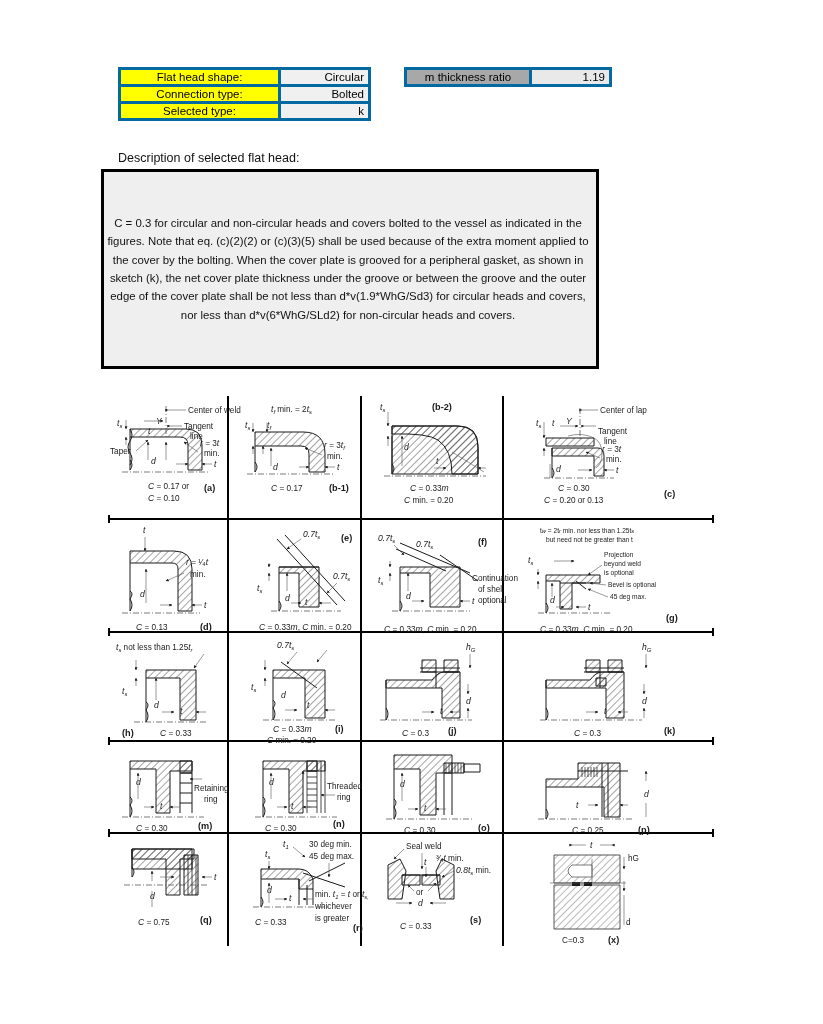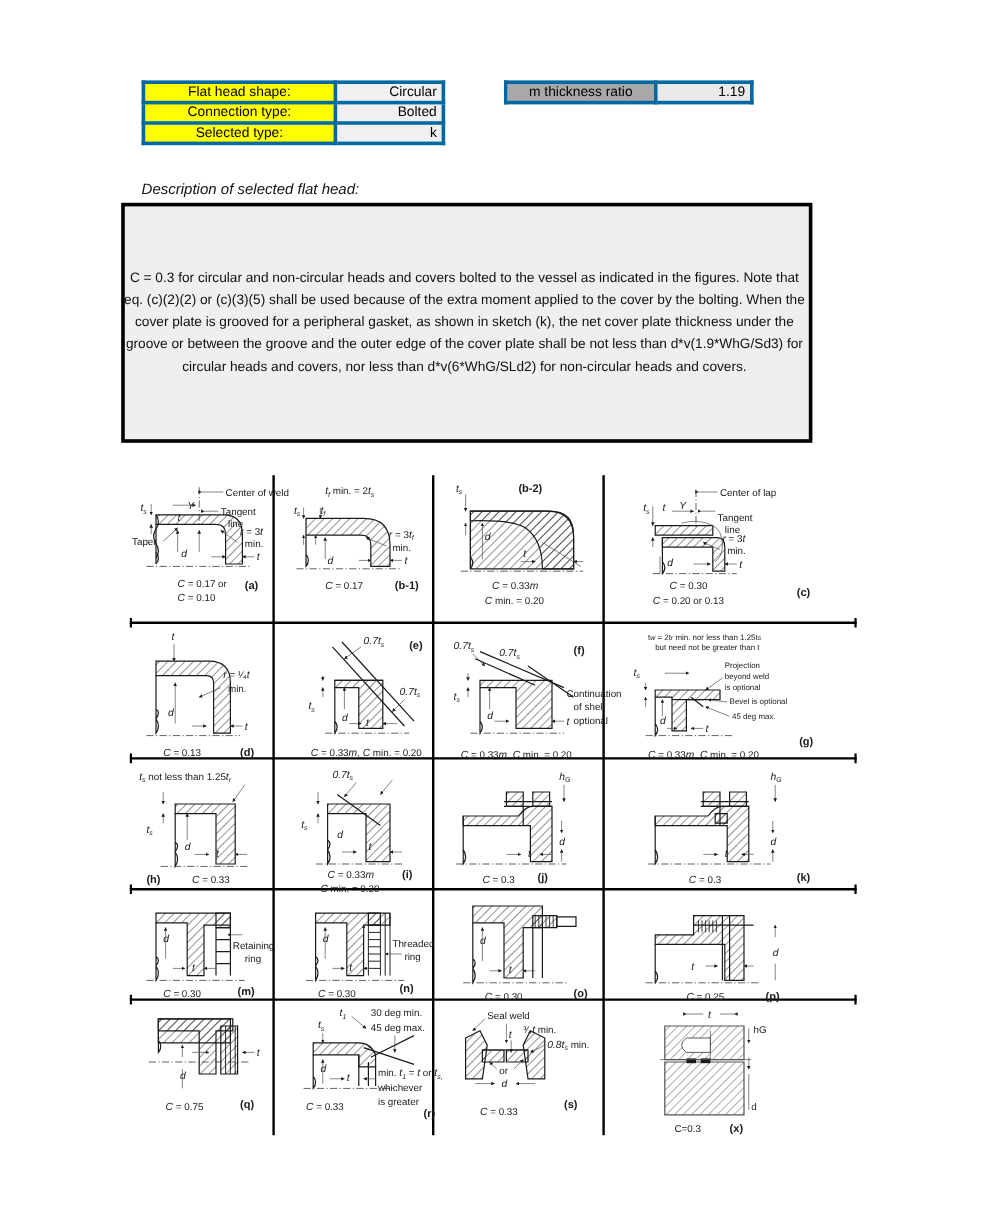--- a/index.html
+++ b/index.html
@@ -34,33 +34,33 @@
   .cell-label-yellow { background: #ffff00; text-align: center; font-weight: 400; }
   .cell-label-gray   { background: #a8a8a8; text-align: center; }
   .cell-value        { background: #f0f0f0; text-align: right; }
   .cell-value-num    { background: #e9e9e9; text-align: right; padding-right: 6px; }
   .cell-value-num2   { background: #f2f2f2; text-align: right; padding-right: 6px; }
 
   #table-left  { left: 118px; top: 67px; width: 250px; }
   #table-left col.c1 { width: 160px; }
   #table-left col.c2 { width: 90px; }
 
-  #table-right { left: 420px; top: 67px; width: 205px; padding-left: 28px; }
+  #table-right { left: 404px; top: 67px; width: 205px; padding-left: 28px; }
   #table-right col.c1 { width: 125px; }
   #table-right col.c2 { width: 80px; }
 
   
   #desc-caption {
     position: absolute; left: 118px; top: 151px;
-    font-size: 12.5px; color: #111; font-style: italic;
+    font-size: 12.5px; color: #111;
   }
   #desc-box {
     position: absolute;
     left: 101px; top: 169px;
-    width: 576px; height: 200px;
+    width: 498px; height: 200px;
     border: 3px solid #000;
     background: #efefef;
     display: flex;
     align-items: center;
     justify-content: center;
   }
   #desc-text {
     font-size: 11.4px;
     line-height: 1.62;
     text-align: center;

